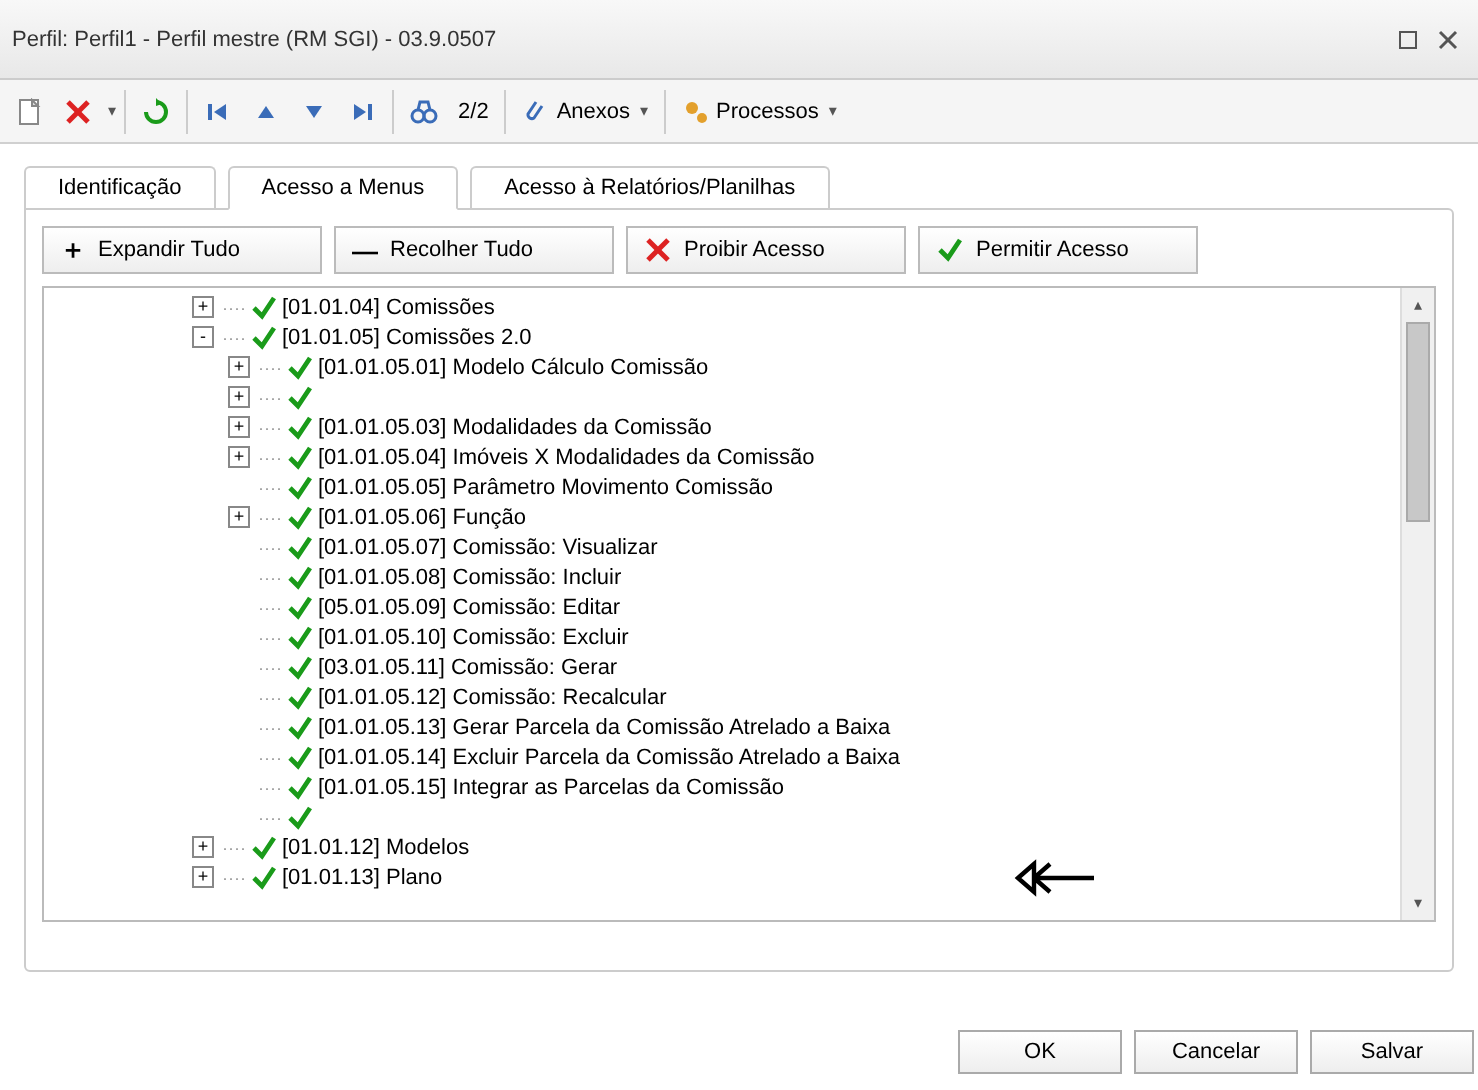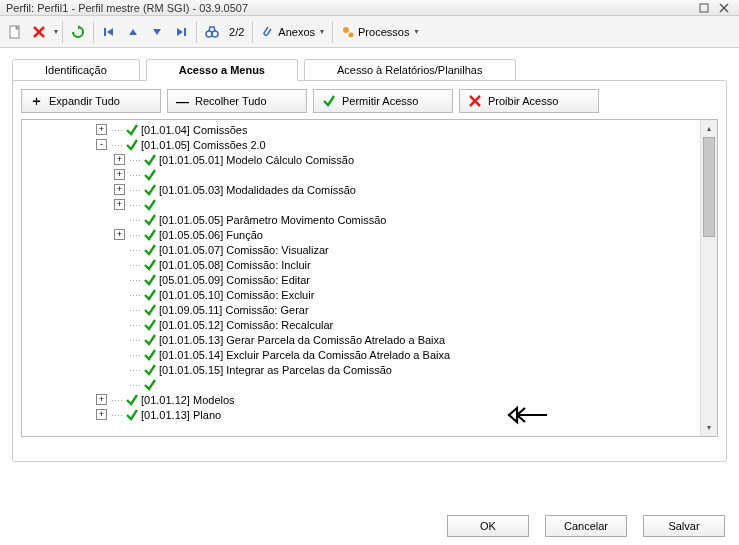--- a/index.html
+++ b/index.html
@@ -7,21 +7,21 @@
     margin: 0;
     font-family: "Segoe UI", Tahoma, Arial, sans-serif;
     font-size: 11px;
     background: #fff;
     width: 739px;
     height: 545px;
     overflow: hidden;
     position: relative;
   }
   .titlebar {
-    height: 16px;
+    height: 40px;
     background: linear-gradient(#f8f8f8, #e8e8e8);
     border-bottom: 1px solid #ccc;
     display: flex;
     align-items: center;
     padding: 0 6px;
   }
   .titlebar-text { flex: 1; color: #333; }
   .titlebar-btns { display: flex; gap: 2px; }
   .titlebar-btn {
     width: 18px; height: 14px; display: flex; align-items: center; justify-content: center;
@@ -47,29 +47,29 @@
   .dropdown-arrow { font-size: 8px; color: #555; margin-left: 2px; }
   .content {
     padding: 10px 12px;
   }
   .tabs {
     display: flex;
     gap: 6px;
     margin-bottom: 0;
   }
   .tab {
-    padding: 4px 32px;
+    padding: 4px 16px;
     border: 1px solid #ccc;
     border-bottom: none;
     border-radius: 3px 3px 0 0;
     background: #fff;
     position: relative;
     top: 1px;
   }
-  .tab.active { background: #fff; font-weight: bold; z-index: 2; border-bottom: 1px solid #fff; }
+  .tab.active { background: #fff; font-weight: normal; z-index: 2; border-bottom: 1px solid #fff; }
   .panel {
     border: 1px solid #ccc;
     border-radius: 0 3px 3px 3px;
     padding: 8px;
     background: #fff;
     height: 382px;
     position: relative;
   }
   .action-row {
     display: flex;
@@ -136,23 +136,23 @@
     background: #c8c8c8; border: 1px solid #aaa;
   }
   .arrow-annot {
     position: absolute;
     top: 283px;
     left: 483px;
     pointer-events: none;
   }
   .footer {
     position: absolute;
-    bottom: 8px; right: 14px;
-    display: flex;
-    gap: 16px;
+    bottom: 8px; right: 2px;
+    display: flex;
+    gap: 6px;
   }
   .footer-btn {
     width: 82px; height: 22px;
     border: 1px solid #aaa;
     background: linear-gradient(#fff,#eee);
     display: flex; align-items: center; justify-content: center;
   }
   .green-check { stroke: #1a9b1a; stroke-width: 2.4; fill: none; }
   svg { flex-shrink: 0; display: block; }
 </style>
@@ -260,31 +260,31 @@
       <div class="action-btn">
         <span style="font-weight:bold;font-size:13px;">＋</span>
         <span>Expandir Tudo</span>
       </div>
       <div class="action-btn">
         <span style="font-weight:bold;font-size:13px;">—</span>
         <span>Recolher Tudo</span>
       </div>
       <div class="action-btn">
         <svg width="14" height="14">
-            <path d="M2 7 L6 11 L12 2" class="green-check"></path>
-          </svg>
-        <span>Permitir Acesso</span>
-      </div>
-      <div class="action-btn">
-        <svg width="14" height="14">
             <line x1="2" y1="2" x2="12" y2="12" stroke="#d22" stroke-width="2.5"></line>
             <line x1="12" y1="2" x2="2" y2="12" stroke="#d22" stroke-width="2.5"></line>
           </svg>
         <span>Proibir Acesso</span>
       </div>
+      <div class="action-btn">
+        <svg width="14" height="14">
+            <path d="M2 7 L6 11 L12 2" class="green-check"></path>
+          </svg>
+        <span>Permitir Acesso</span>
+      </div>
     </div>
 
     <div class="tree-container">
       <div class="tree" id="tree">
           <div class="tree-row">
             <span class="indent" style="width: 74px;"></span>
             <span class="expander">+</span>
             <span class="dots">····</span>
             <span style="margin-right: 2px;">
               <svg width="14" height="14">
@@ -338,20 +338,21 @@
           </div>
           <div class="tree-row">
             <span class="indent" style="width: 92px;"></span>
             <span class="expander">+</span>
             <span class="dots">····</span>
             <span style="margin-right: 2px;">
               <svg width="14" height="14">
                 <path d="M2 7 L6 11 L12 2" class="green-check"></path>
               </svg>
             </span>
+            <span class="tree-label">[01.01.05.04] Imóveis X Modalidades da Comissão</span>
           </div>
           <div class="tree-row">
             <span class="indent" style="width: 92px;"></span>
             <span class="expander empty"></span>
             <span class="dots">····</span>
             <span style="margin-right: 2px;">
               <svg width="14" height="14">
                 <path d="M2 7 L6 11 L12 2" class="green-check"></path>
               </svg>
             </span>
@@ -359,21 +360,21 @@
           </div>
           <div class="tree-row">
             <span class="indent" style="width: 92px;"></span>
             <span class="expander">+</span>
             <span class="dots">····</span>
             <span style="margin-right: 2px;">
               <svg width="14" height="14">
                 <path d="M2 7 L6 11 L12 2" class="green-check"></path>
               </svg>
             </span>
-            <span class="tree-label">[01.05.05.06] Função</span>
+            <span class="tree-label">[01.01.05.06] Função</span>
           </div>
           <div class="tree-row">
             <span class="indent" style="width: 92px;"></span>
             <span class="expander empty"></span>
             <span class="dots">····</span>
             <span style="margin-right: 2px;">
               <svg width="14" height="14">
                 <path d="M2 7 L6 11 L12 2" class="green-check"></path>
               </svg>
             </span>
@@ -414,21 +415,21 @@
           </div>
           <div class="tree-row">
             <span class="indent" style="width: 92px;"></span>
             <span class="expander empty"></span>
             <span class="dots">····</span>
             <span style="margin-right: 2px;">
               <svg width="14" height="14">
                 <path d="M2 7 L6 11 L12 2" class="green-check"></path>
               </svg>
             </span>
-            <span class="tree-label">[01.09.05.11] Comissão: Gerar</span>
+            <span class="tree-label">[03.01.05.11] Comissão: Gerar</span>
           </div>
           <div class="tree-row">
             <span class="indent" style="width: 92px;"></span>
             <span class="expander empty"></span>
             <span class="dots">····</span>
             <span style="margin-right: 2px;">
               <svg width="14" height="14">
                 <path d="M2 7 L6 11 L12 2" class="green-check"></path>
               </svg>
             </span>

